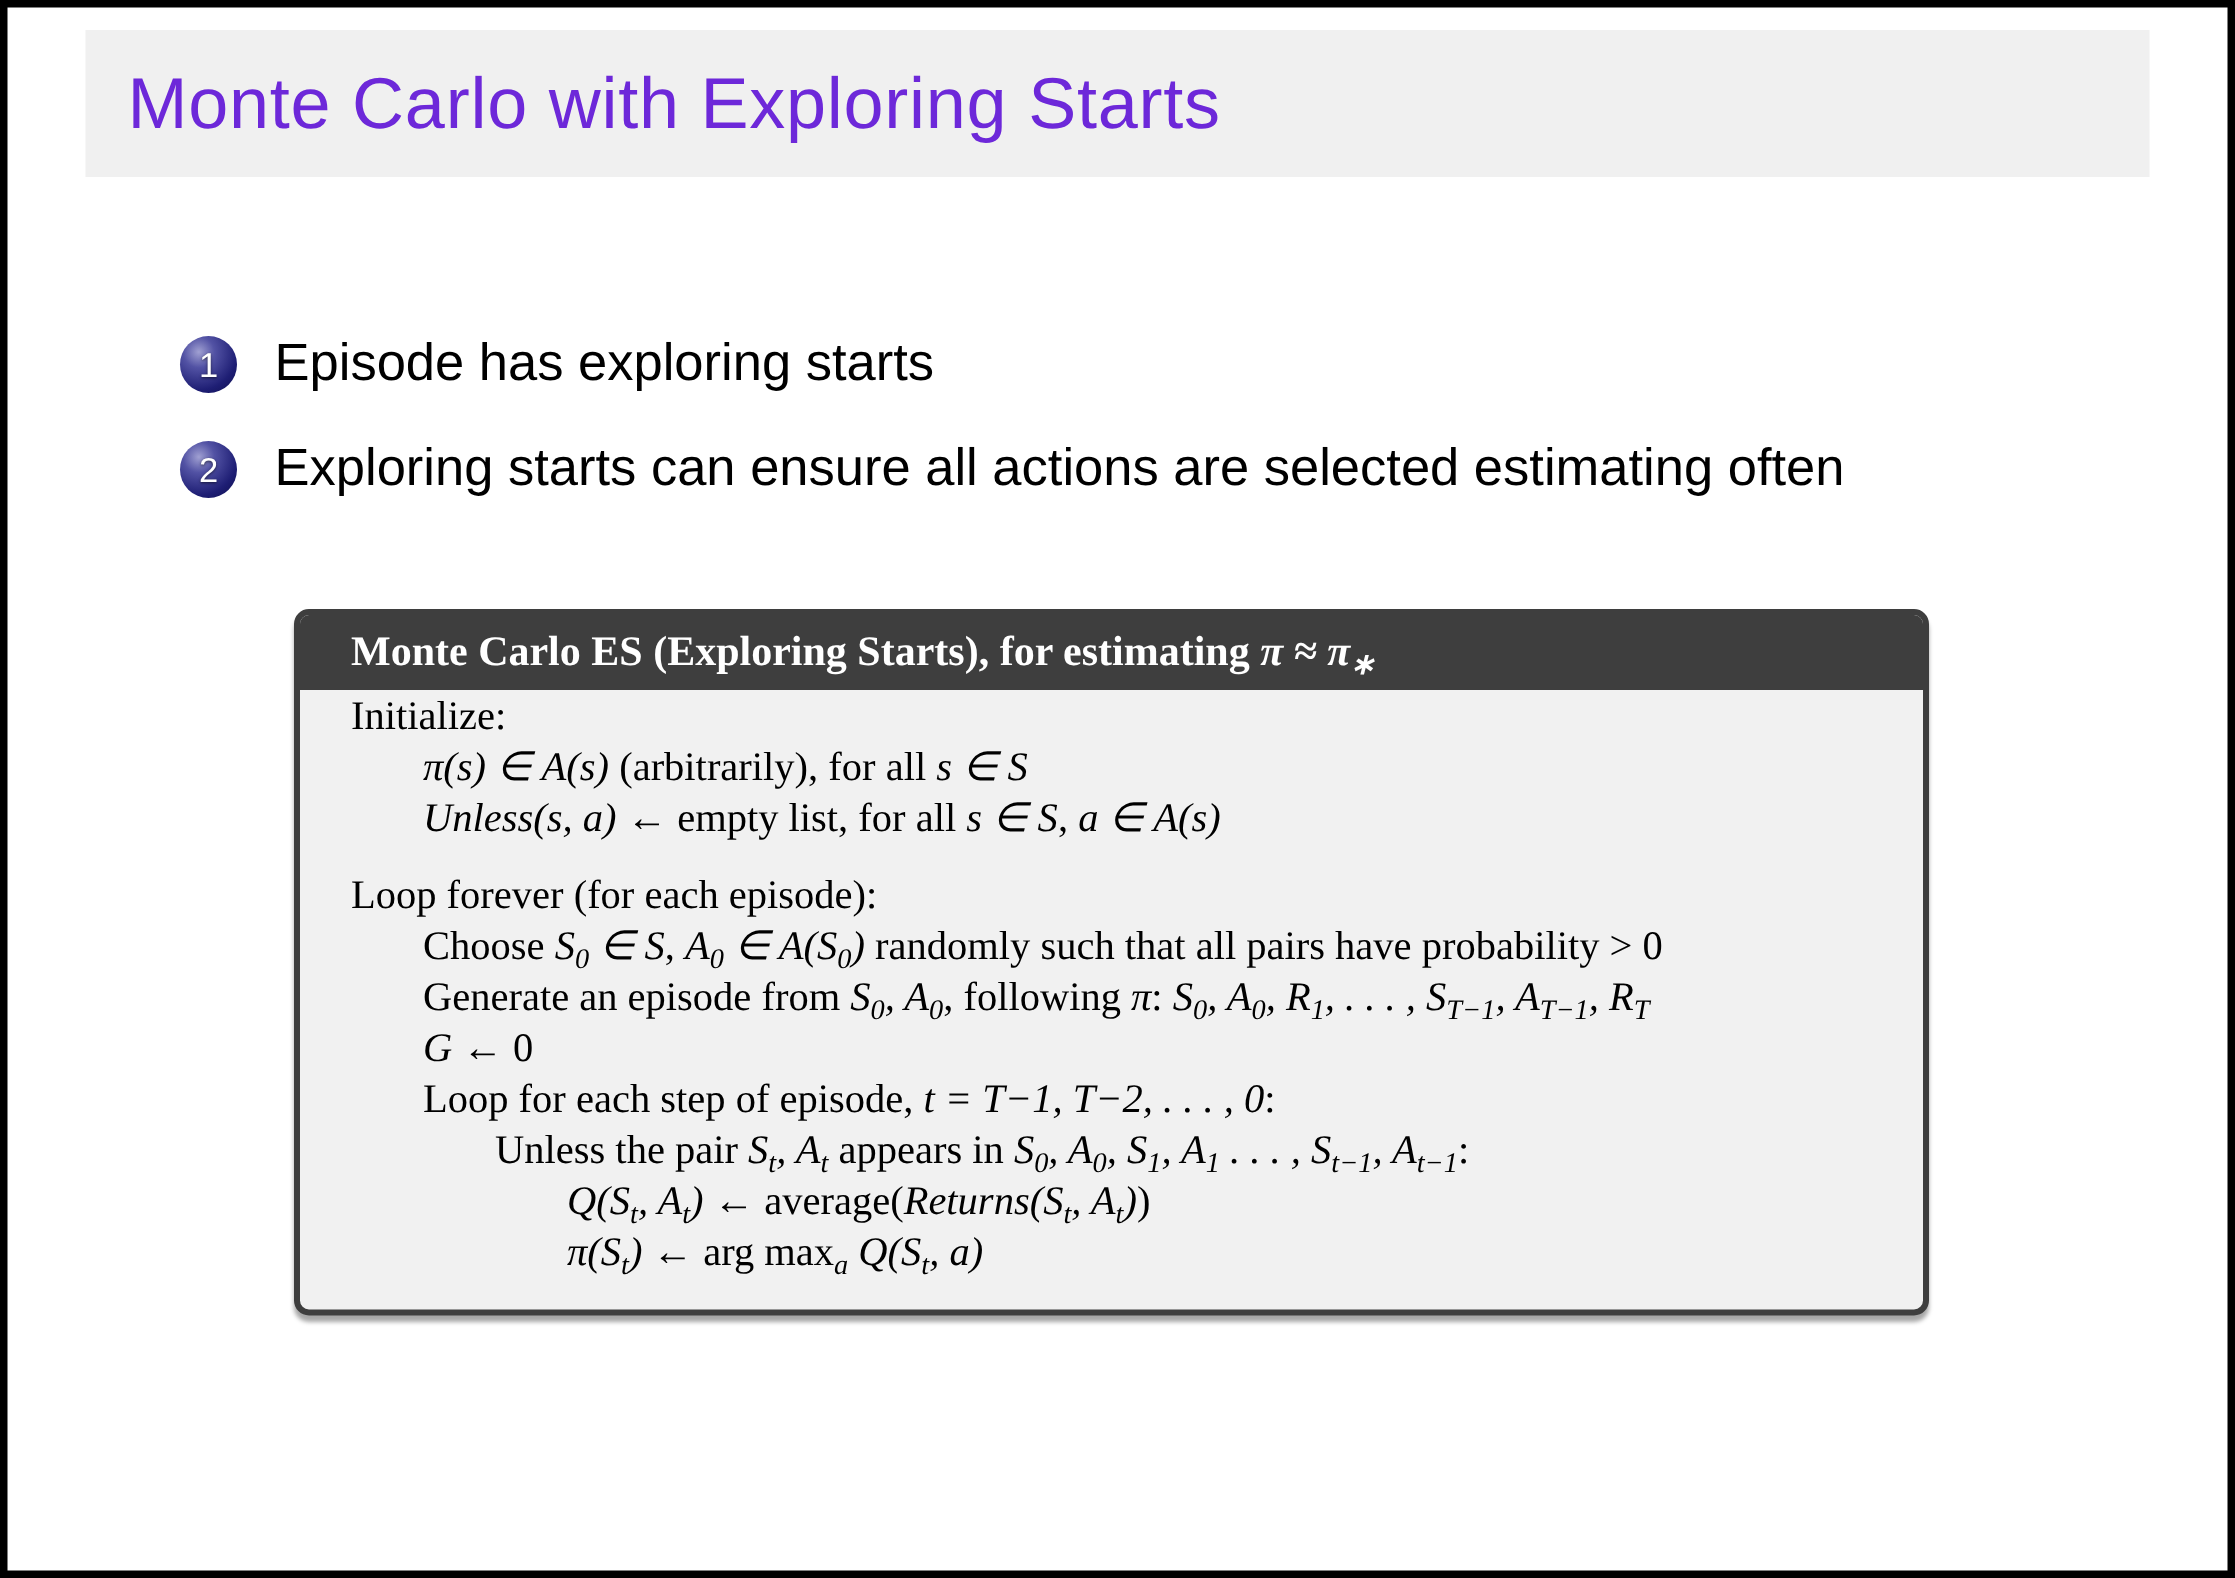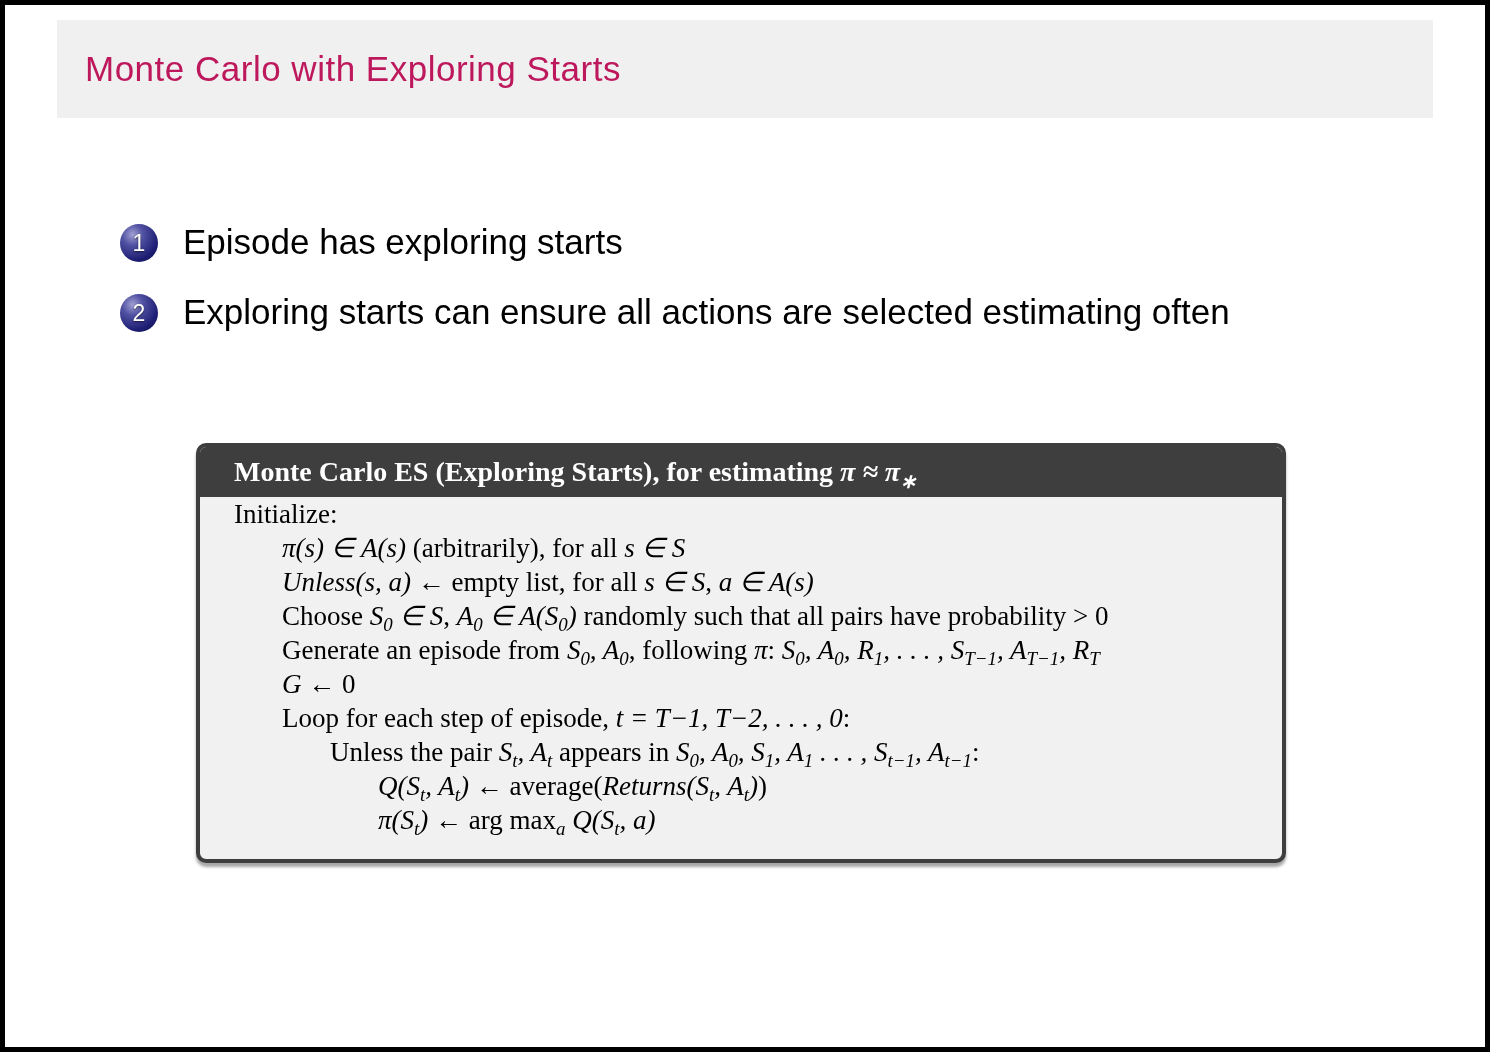--- a/index.html
+++ b/index.html
@@ -14,42 +14,42 @@
   }
 
   
   .title-bar {
     position: absolute; left: 52px; top: 15px;
     width: 1376px; height: 98px;
     background: #f0f0f0;
     display: flex; align-items: center;
   }
   .title-text {
-    font-size: 35px; color: #be185d;
+    font-size: 48px; color: #6d28d9;
     padding-left: 28px; font-weight: normal;
     letter-spacing: 0.5px;
   }
 
   
   .bullets { position: absolute; left: 115px; top: 210px; width: 1320px; }
   .bullet { display: flex; align-items: flex-start; margin-bottom: 16px; }
   .ball {
     flex: none;
     width: 38px; height: 38px; border-radius: 50%;
     margin-right: 25px; margin-top: 9px;
     background: radial-gradient(circle at 33% 28%, #a0a0d2 0%, #5252a4 28%, #1e1e74 68%, #0d0d4c 100%);
     color: #ffffff; font-size: 23px;
     display: flex; align-items: center; justify-content: center;
     text-shadow: 0 1px 2px rgba(0,0,0,0.6);
   }
   .bullet-text { font-size: 35px; line-height: 54px; color: #000000; }
 
   
   .algo-box {
-    position: absolute; left: 191px; top: 438px;
+    position: absolute; left: 191px; top: 401px;
     width: 1090px;
     box-sizing: border-box;
     border: 4px solid #3e3e3e;
     border-radius: 10px;
     overflow: hidden;
     background: #f1f1f1;
     box-shadow: 0 4px 3px rgba(0,0,0,0.35);
   }
   .algo-header {
     background: #3e3e3e; color: #ffffff;
@@ -93,20 +93,21 @@
 </div>
 
 <div class="algo-box">
   <div class="algo-header">
     <span><span>Monte Carlo ES (Exploring Starts), for estimating </span><span class="mi">π ≈ π</span><sub class="mi">∗</sub></span>
   </div>
   <div class="algo-body">
       <div class="algo-line ind0"><span>Initialize:</span></div>
       <div class="algo-line ind1"><span class="mi">π(s) ∈ A(s)</span><span> (arbitrarily), for all </span><span class="mi">s ∈ S</span></div>
       <div class="algo-line ind1"><span class="mi">Unless(s, a)</span><span> ← empty list, for all </span><span class="mi">s ∈ S</span><span>, </span><span class="mi">a ∈ A(s)</span></div>
+      <div class="algo-line ind0 gap"><span>Loop forever (for each episode):</span></div>
       <div class="algo-line ind1"><span>Choose </span><span class="mi">S</span><sub class="mi">0</sub><span class="mi"> ∈ S</span><span>, </span><span class="mi">A</span><sub class="mi">0</sub><span class="mi"> ∈ A(S</span><sub class="mi">0</sub><span class="mi">)</span><span> randomly such that all pairs have probability &gt; 0</span></div>
       <div class="algo-line ind1"><span>Generate an episode from </span><span class="mi">S</span><sub class="mi">0</sub><span class="mi">, A</span><sub class="mi">0</sub><span>, following </span><span class="mi">π</span><span>: </span><span class="mi">S</span><sub class="mi">0</sub><span class="mi">, A</span><sub class="mi">0</sub><span class="mi">, R</span><sub class="mi">1</sub><span class="mi">, . . . , S</span><sub class="mi">T−1</sub><span class="mi">, A</span><sub class="mi">T−1</sub><span class="mi">, R</span><sub class="mi">T</sub></div>
       <div class="algo-line ind1"><span class="mi">G</span><span> ← 0</span></div>
       <div class="algo-line ind1"><span>Loop for each step of episode, </span><span class="mi">t = T−1, T−2, . . . , 0</span><span>:</span></div>
       <div class="algo-line ind2"><span>Unless the pair </span><span class="mi">S</span><sub class="mi">t</sub><span class="mi">, A</span><sub class="mi">t</sub><span> appears in </span><span class="mi">S</span><sub class="mi">0</sub><span class="mi">, A</span><sub class="mi">0</sub><span class="mi">, S</span><sub class="mi">1</sub><span class="mi">, A</span><sub class="mi">1</sub><span class="mi"> . . . , S</span><sub class="mi">t−1</sub><span class="mi">, A</span><sub class="mi">t−1</sub><span>:</span></div>
       <div class="algo-line ind3"><span class="mi">Q(S</span><sub class="mi">t</sub><span class="mi">, A</span><sub class="mi">t</sub><span class="mi">)</span><span> ← average(</span><span class="mi">Returns(S</span><sub class="mi">t</sub><span class="mi">, A</span><sub class="mi">t</sub><span class="mi">)</span><span>)</span></div>
       <div class="algo-line ind3"><span class="mi">π(S</span><sub class="mi">t</sub><span class="mi">)</span><span> ← arg max</span><sub class="mi">a</sub><span class="mi"> Q(S</span><sub class="mi">t</sub><span class="mi">, a)</span></div>
     </div>
 </div>
 

